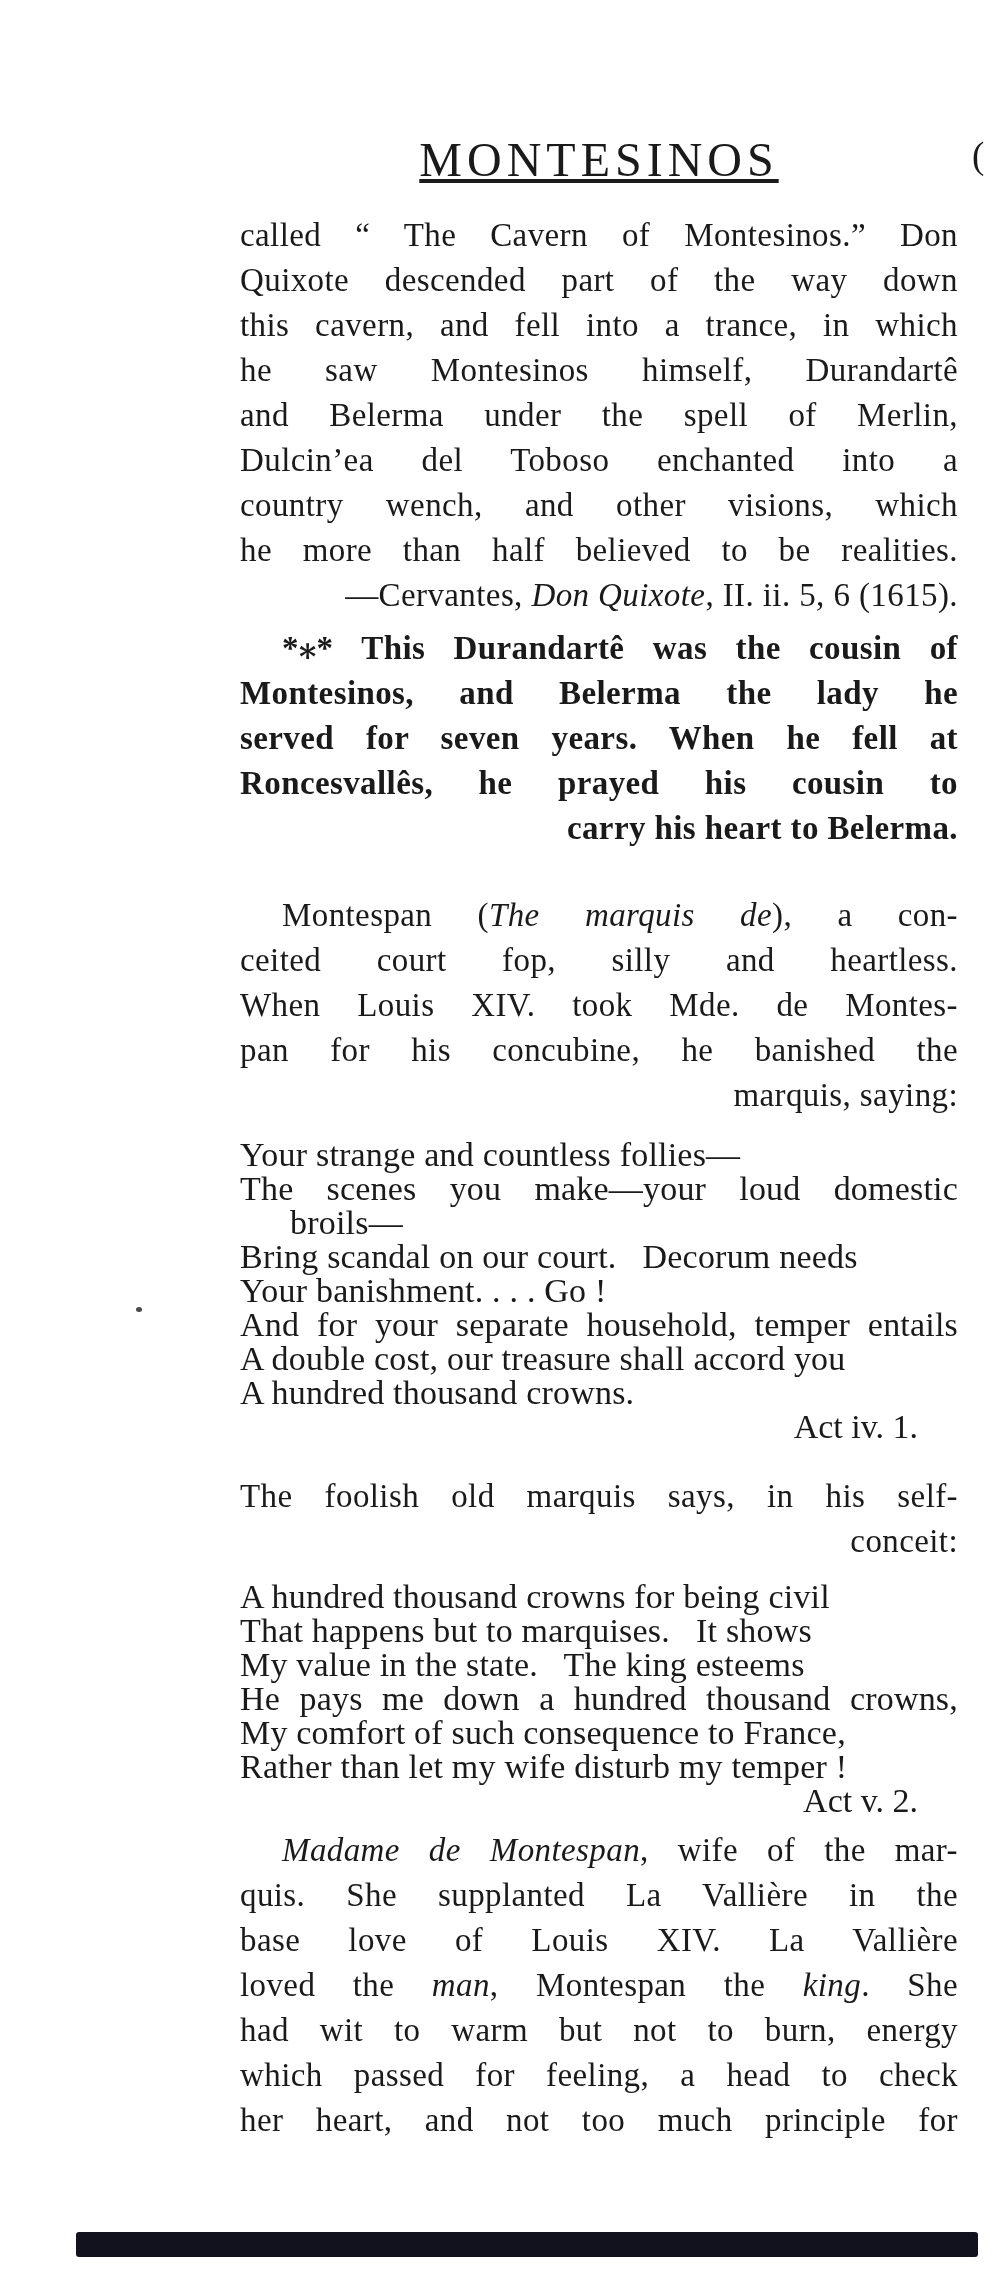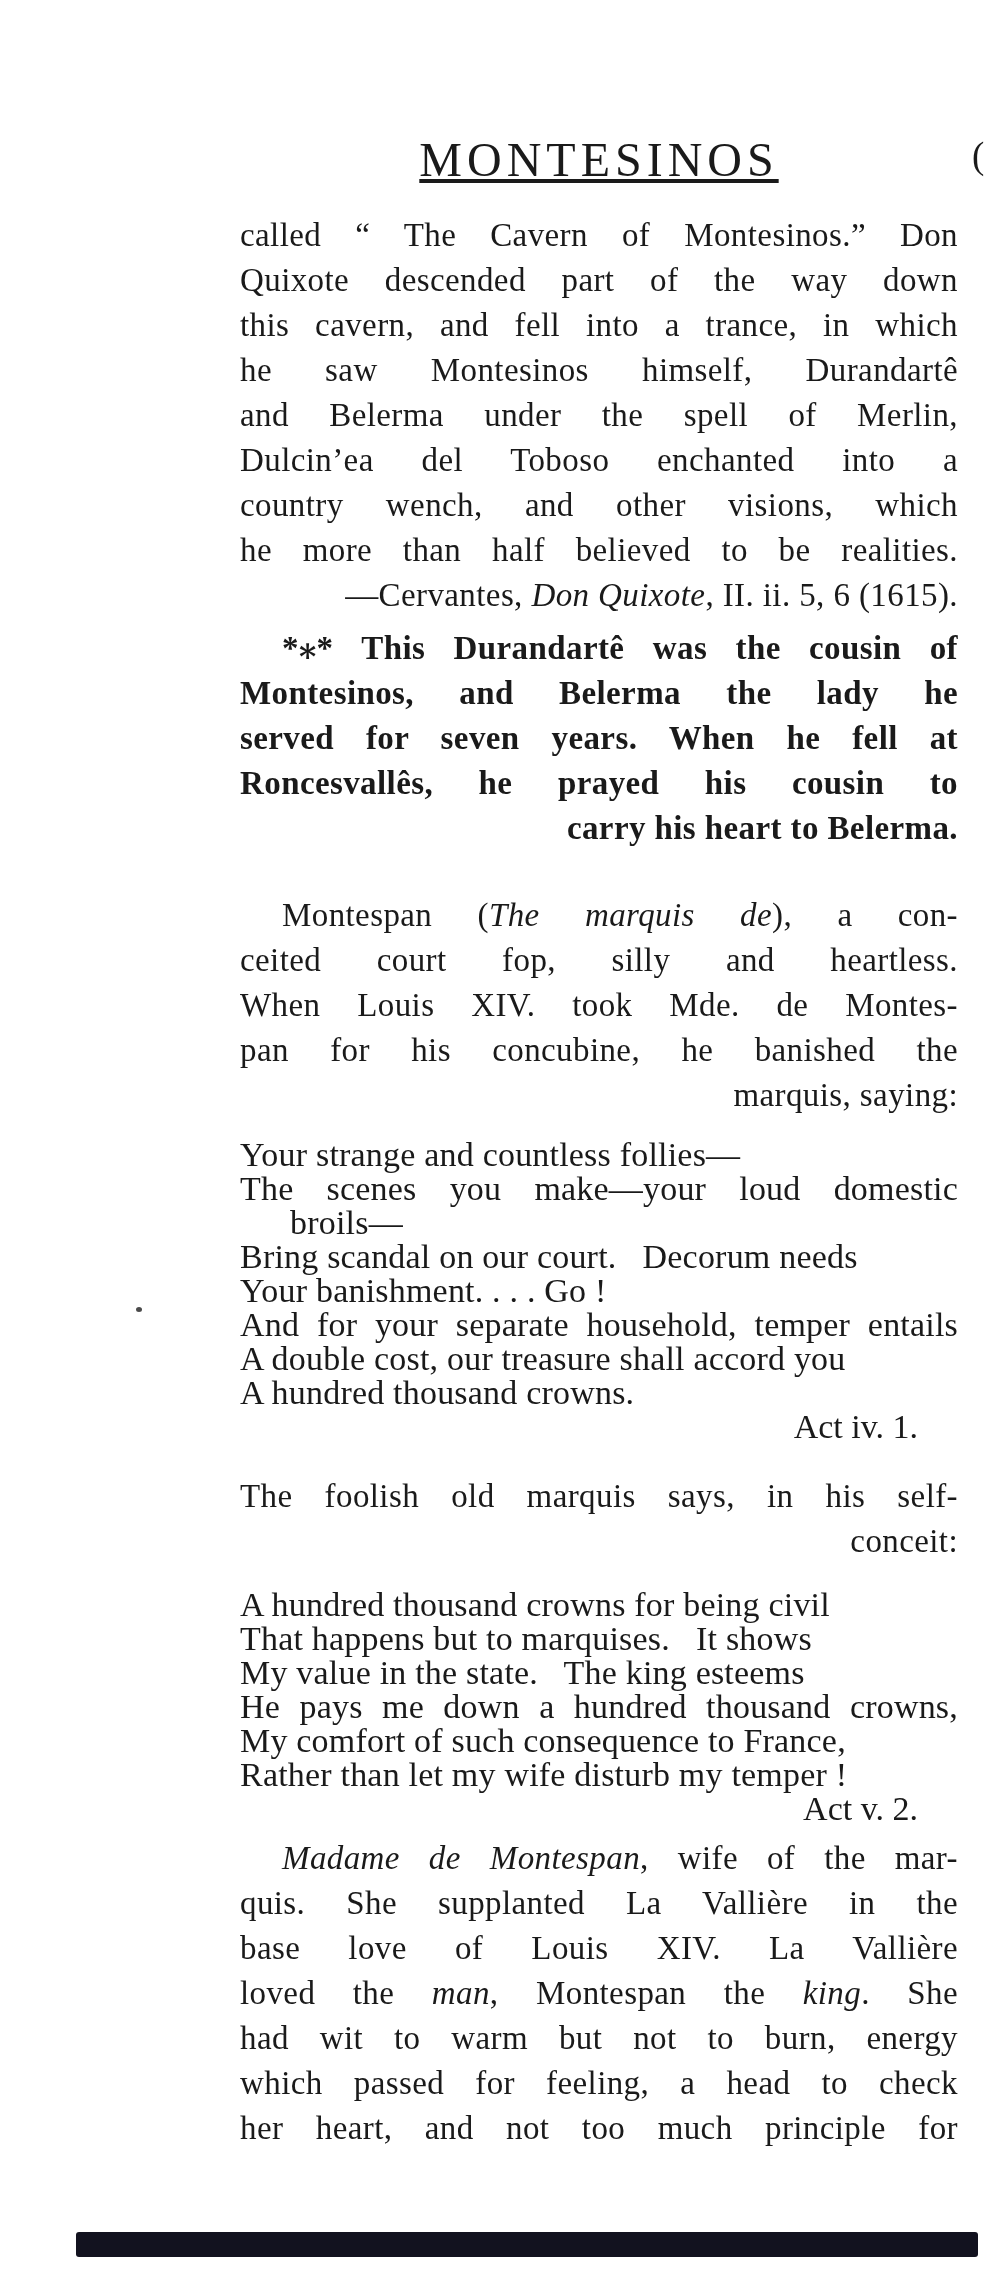--- a/index.html
+++ b/index.html
@@ -55,21 +55,21 @@
     font-size: 34px;
     line-height: 34px;
     text-align: right;
     padding-right: 40px;
   }
   .p1 { margin-top: 26px; }
   .p2 { margin-top: 8px; font-weight: bold; }
   .e1 { margin-top: 42px; }
   .q1 { margin-top: 20px; }
   .p3 { margin-top: 30px; }
-  .q2 { margin-top: 24px; }
+  .q2 { margin-top: 16px; }
   .p4 { margin-top: 10px; }
   .scan-speck {
     position: absolute;
     left: 136px;
     top: 1307px;
     width: 6px;
     height: 5px;
     background: #4a4a4a;
     border-radius: 50%;
   }

